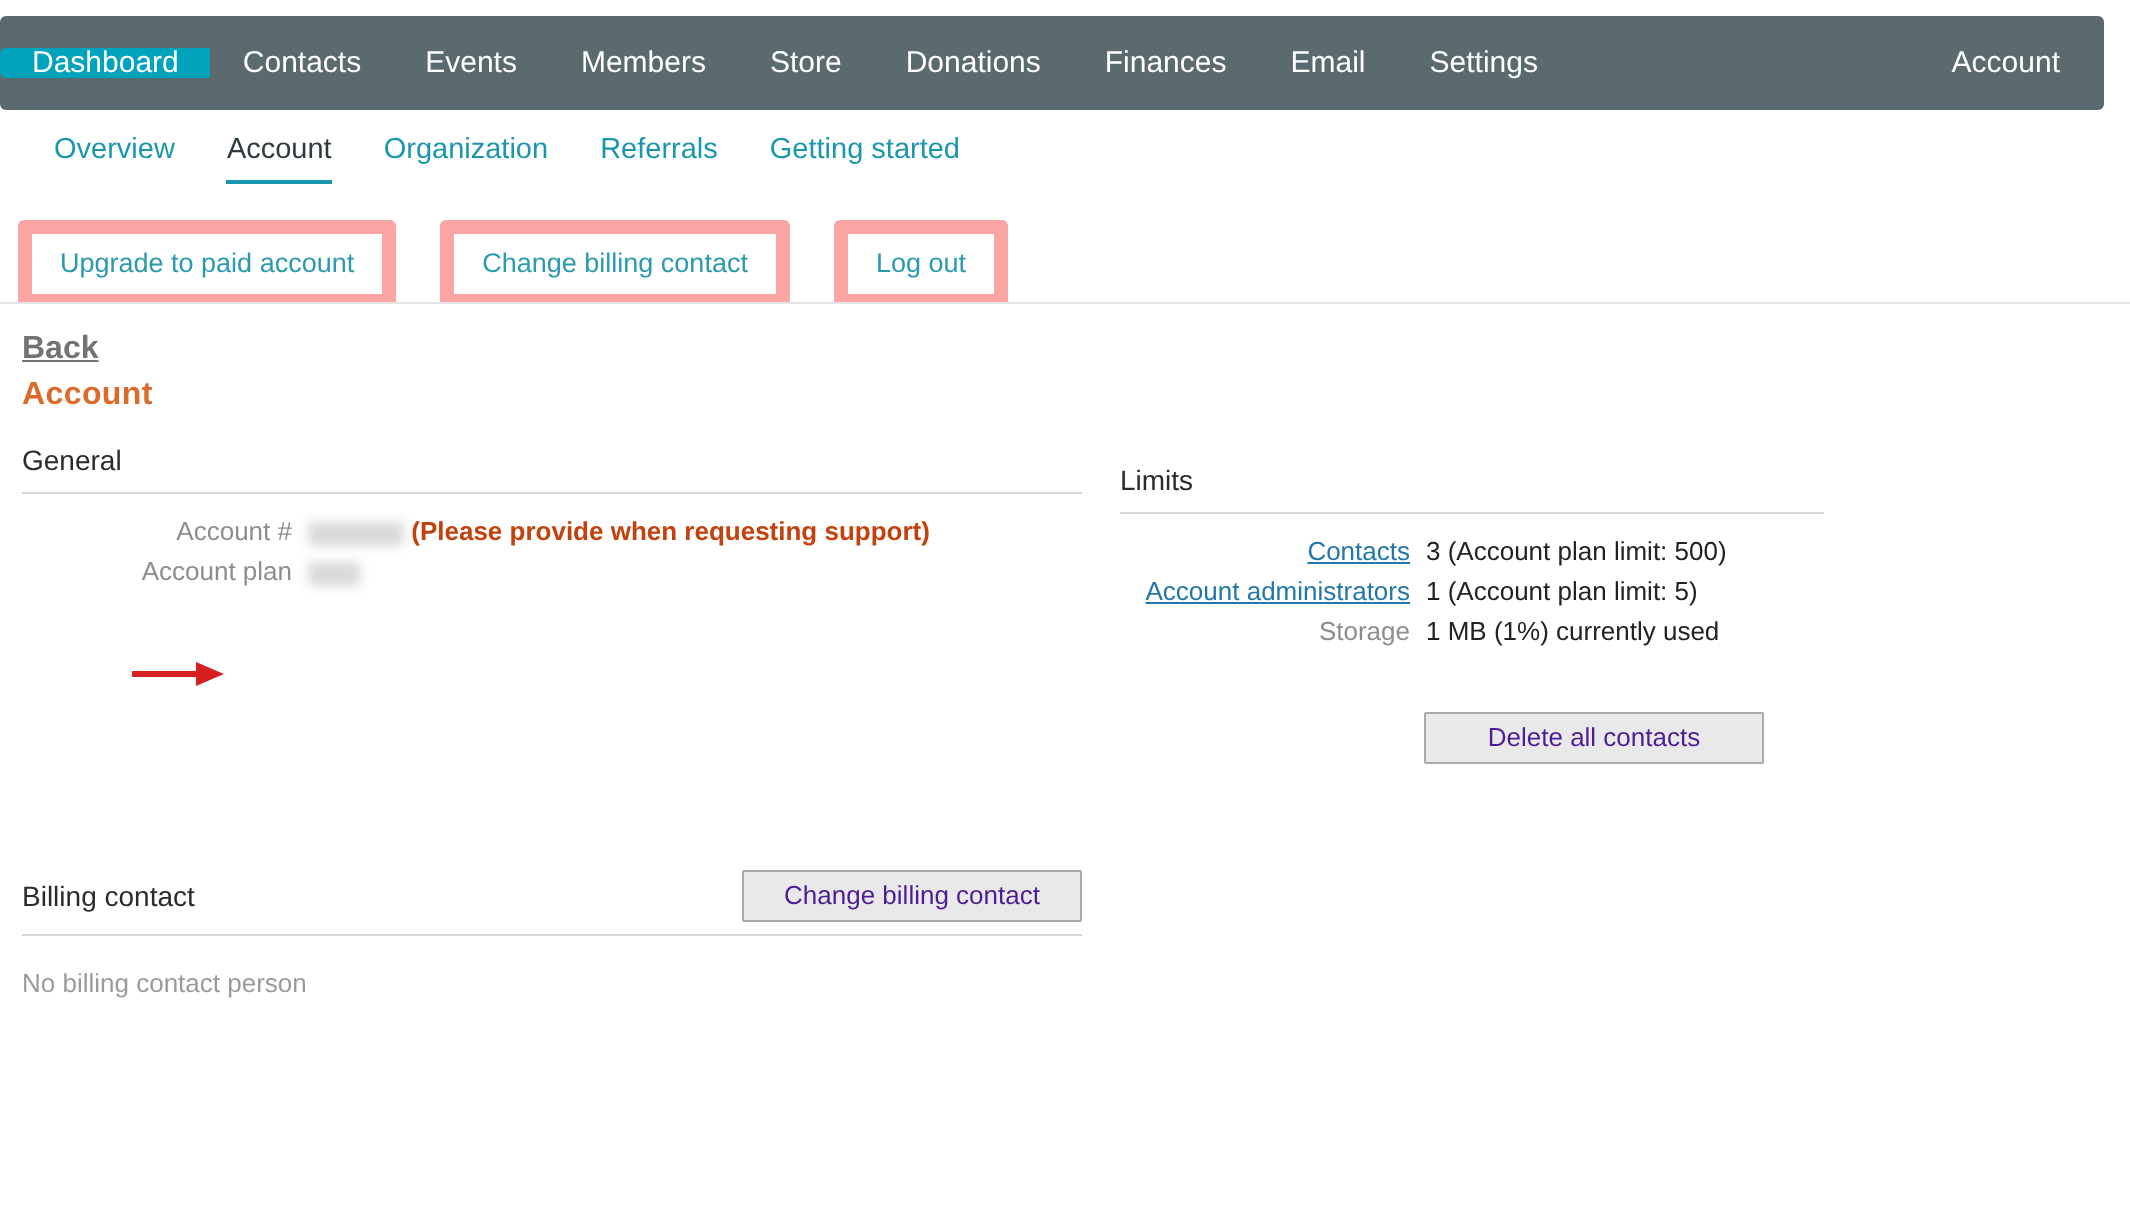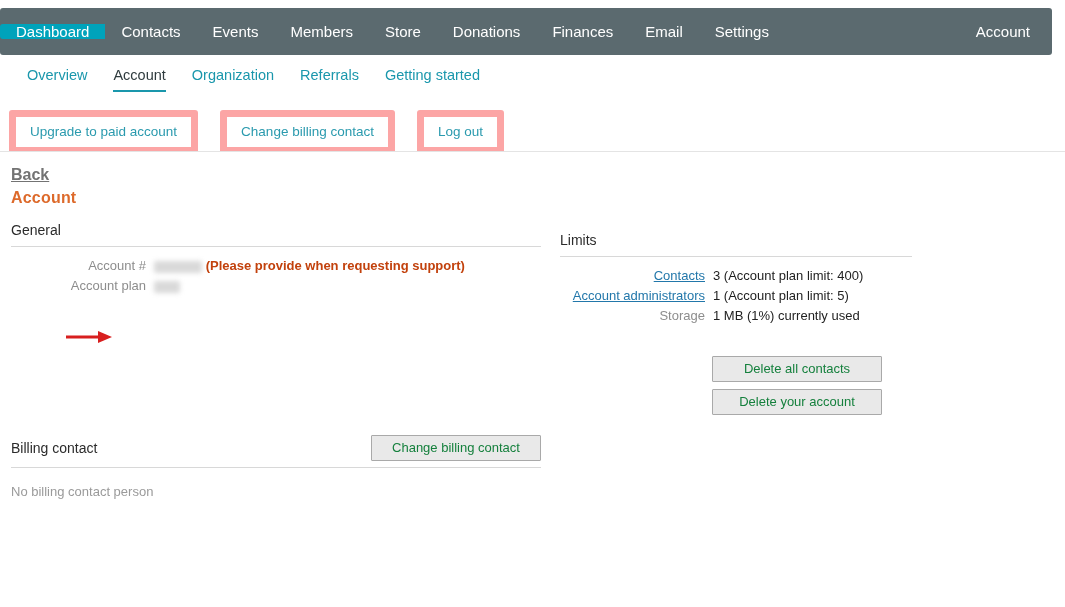--- a/index.html
+++ b/index.html
@@ -221,21 +221,21 @@
     height: 12px;
   }
   .redacted.w-acct { width: 48px; }
   .redacted.w-plan { width: 26px; }
 
   
   .btn-native {
     background: #e9e9e9;
     border: 1px solid #a9a9a9;
     border-radius: 1px;
-    color: #15803d;
+    color: #4c1d95;
     font-family: "Liberation Sans", sans-serif;
     font-size: 13px;
     padding: 4px 10px;
     cursor: pointer;
     line-height: 16px;
   }
   .btn-delete-stack {
     position: absolute;
     left: 152px;
     top: 124px;
@@ -334,38 +334,37 @@
   <div class="panel-limits">
     <div class="section-head">Limits</div>
     <div class="section-rule"></div>
 
     <table class="field-table">
       <tbody>
           <tr>
         <td class="field-label field-label-limits">
           <span class="field-link">Contacts</span>
         </td>
-        <td class="field-value">3 (Account plan limit: 400)</td>
+        <td class="field-value">3 (Account plan limit: 500)</td>
       </tr>
       <tr>
         <td class="field-label field-label-limits">
           <span class="field-link">Account administrators</span>
         </td>
         <td class="field-value">1 (Account plan limit: 5)</td>
       </tr>
       <tr>
         <td class="field-label field-label-limits">Storage</td>
         <td class="field-value">1 MB (1%) currently used</td>
       </tr>
     </tbody>
       </table>
 
     <div class="btn-delete-stack">
       <button class="btn-native">Delete all contacts</button>
-      <button class="btn-native">Delete your account</button>
     </div>
   </div>
 
   <div class="panel-billing">
     <div class="billing-head-row">
       <div class="section-head" style="padding-bottom:0">Billing contact</div>
       <button class="btn-native btn-change-billing">Change billing contact</button>
     </div>
     <div class="section-rule"></div>
     <div class="empty-note">No billing contact person</div>

